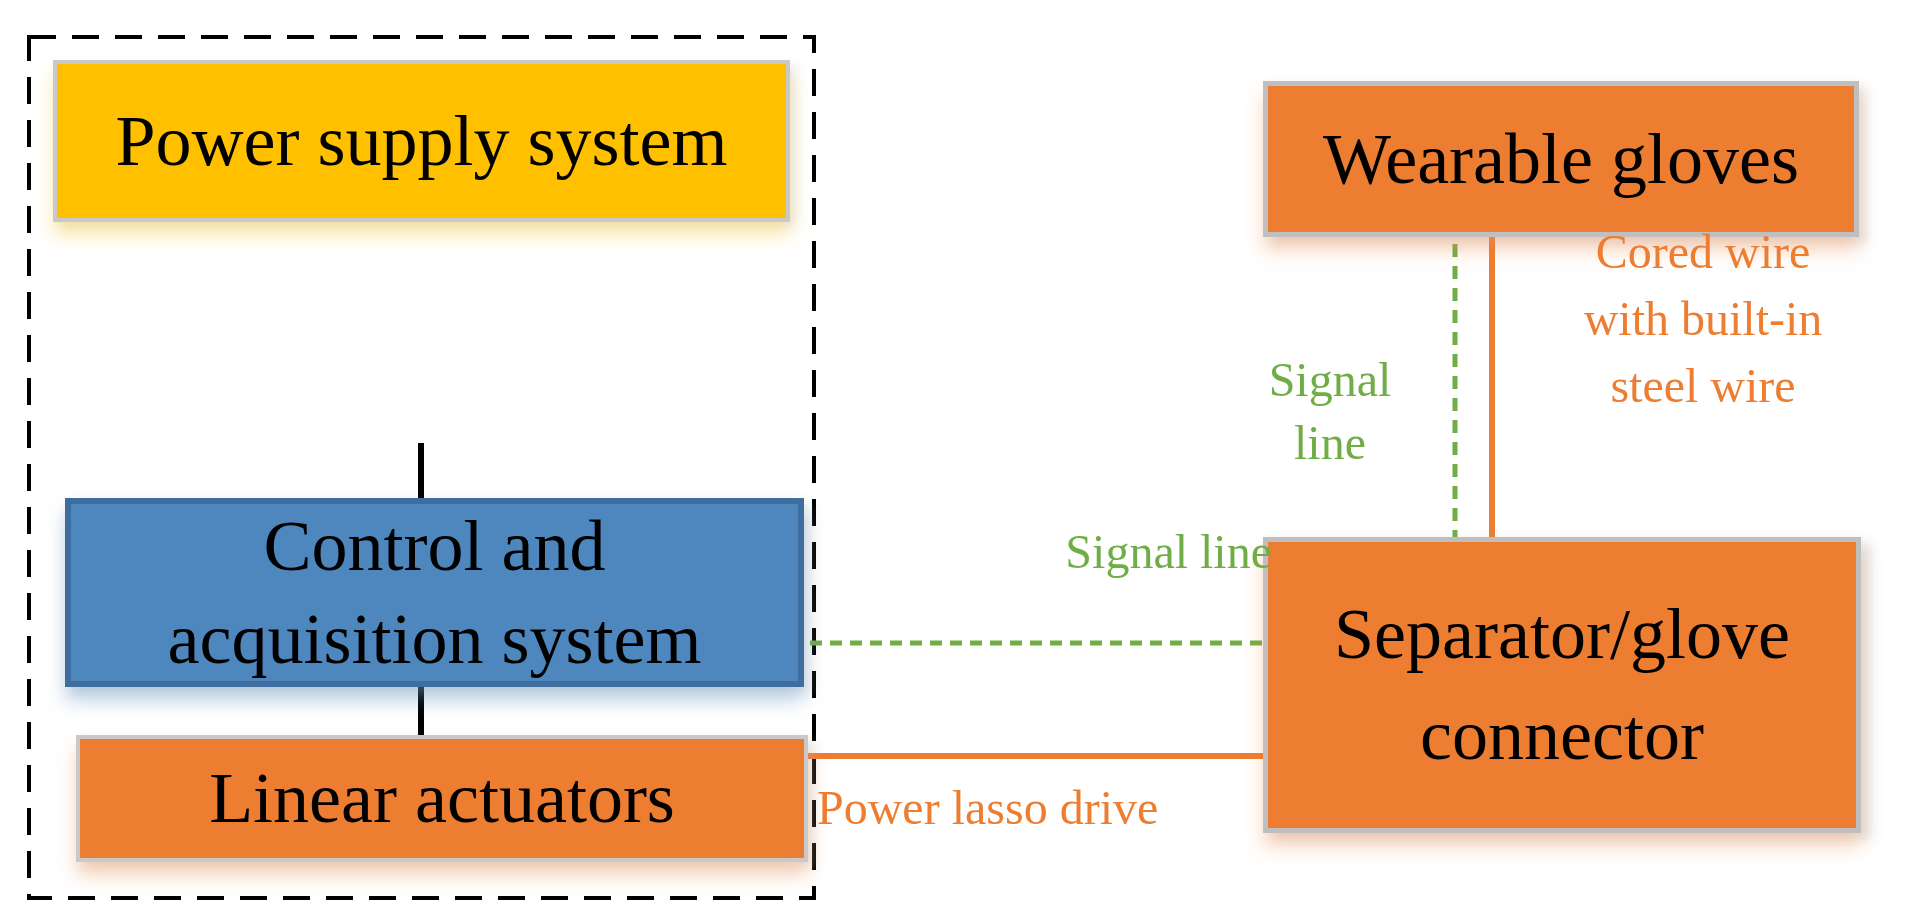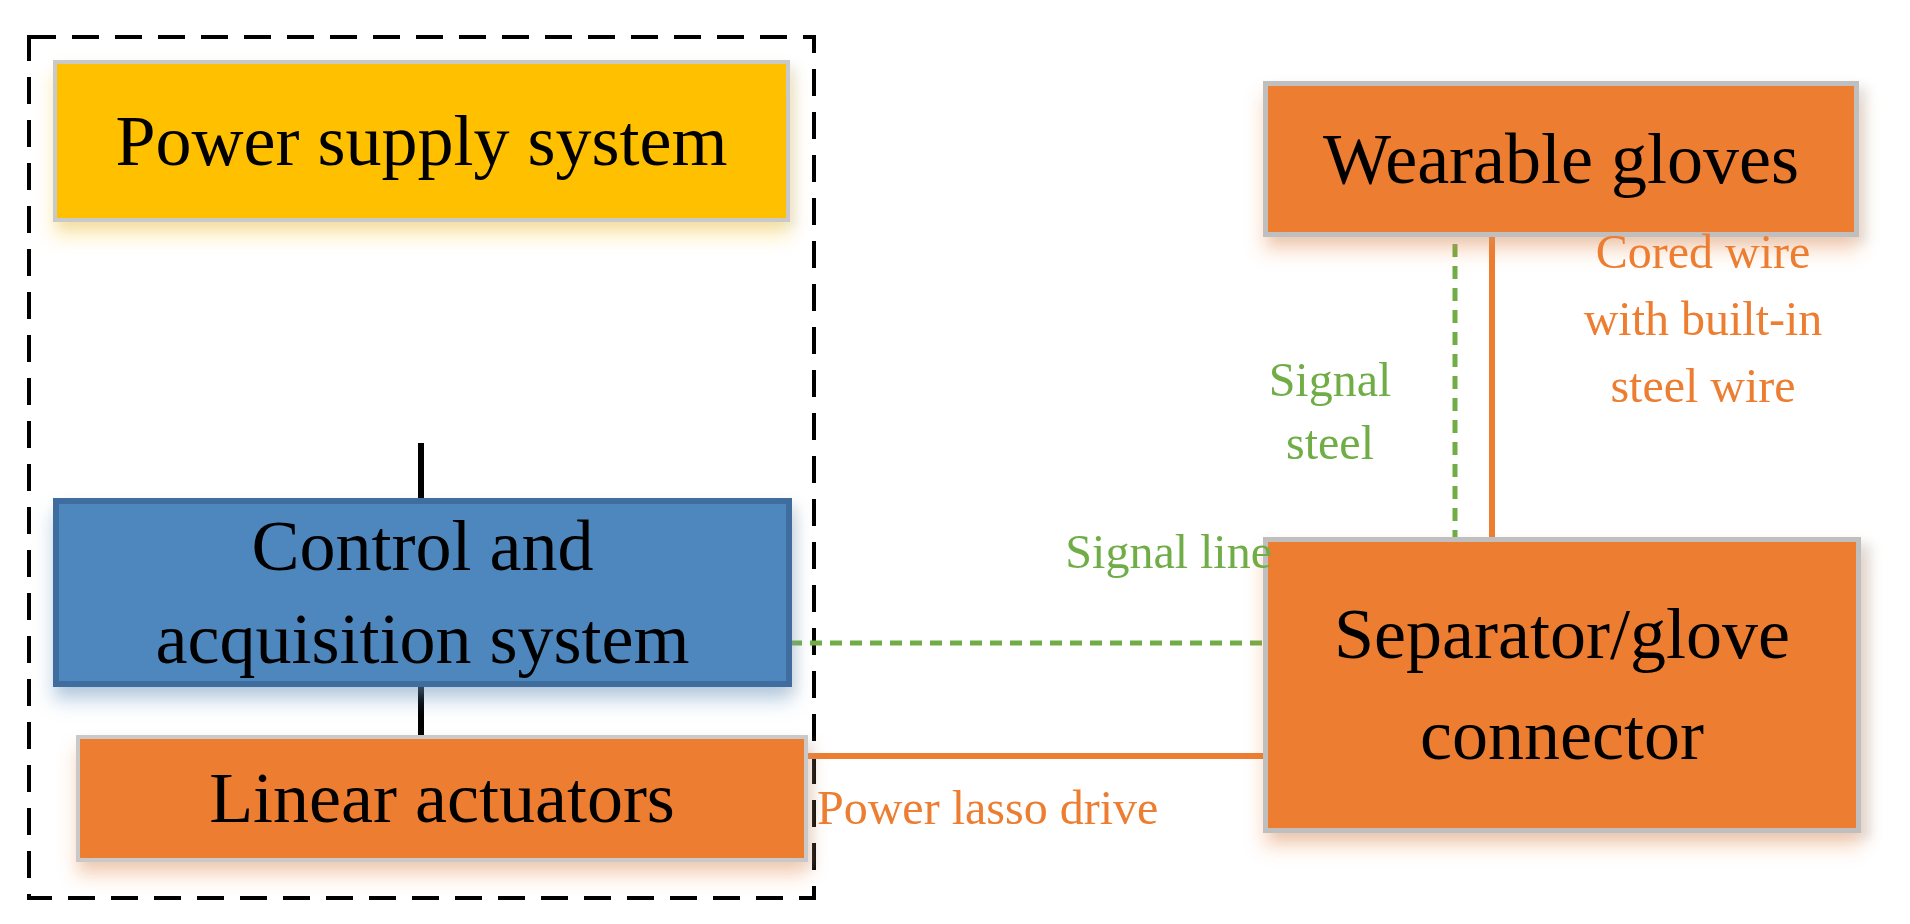--- a/index.html
+++ b/index.html
@@ -42,21 +42,21 @@
     border: 4px solid #C9C9C9;
     box-shadow: 0 14px 18px rgba(255, 192, 0, 0.30), 6px 6px 10px rgba(180, 180, 180, 0.25);
   }
   .box-main-controller {
     left: 53px; top: 248px; width: 737px; height: 197px;
     background: #6C8BAE;
     border: 6px solid #567CA6;
     box-shadow: 0 14px 18px rgba(108, 139, 174, 0.35), 6px 6px 10px rgba(180, 180, 180, 0.25);
   }
   .box-control-acq {
-    left: 53px; top: 498px; width: 739px; height: 189px;
+    left: 65px; top: 498px; width: 739px; height: 189px;
     background: #4E87BD;
     border: 6px solid #3E6D9E;
     box-shadow: 0 14px 18px rgba(78, 135, 189, 0.35), 6px 6px 10px rgba(180, 180, 180, 0.25);
   }
   .box-linear {
     left: 55px; top: 735px; width: 732px; height: 127px;
     background: #ED7D31;
     border: 4px solid #C9C9C9;
     box-shadow: 0 14px 18px rgba(237, 125, 49, 0.30), 6px 6px 10px rgba(180, 180, 180, 0.25);
     margin-left: 21px;
@@ -140,20 +140,20 @@
 
   <div class="box box-wearable">
     <span>Wearable gloves</span>
   </div>
   <div class="box box-separator">
     <span>Separator/glove
 connector</span>
   </div>
 
   <div class="wire-label label-green label-signal-v">Signal
-steel</div>
+line</div>
   <div class="wire-label label-orange label-cored">Cored wire
 with built-in
 steel wire</div>
   <div class="wire-label label-green label-signal-h">Signal line</div>
   <div class="wire-label label-orange label-lasso">Power lasso drive</div>
 
 </div>
 
 </body></html>

